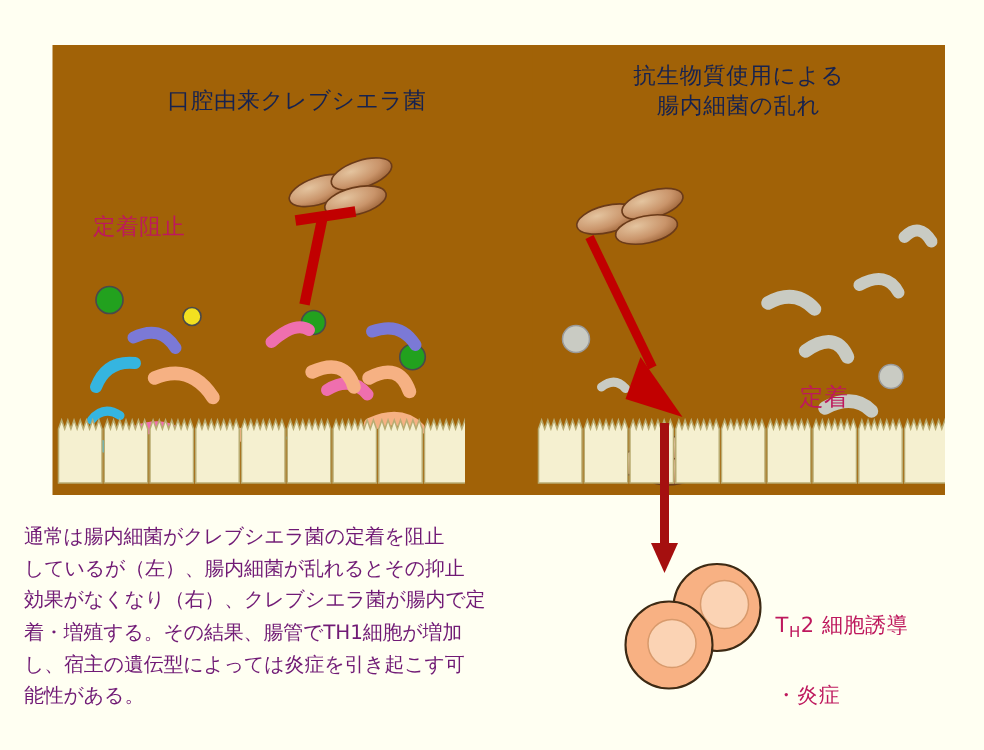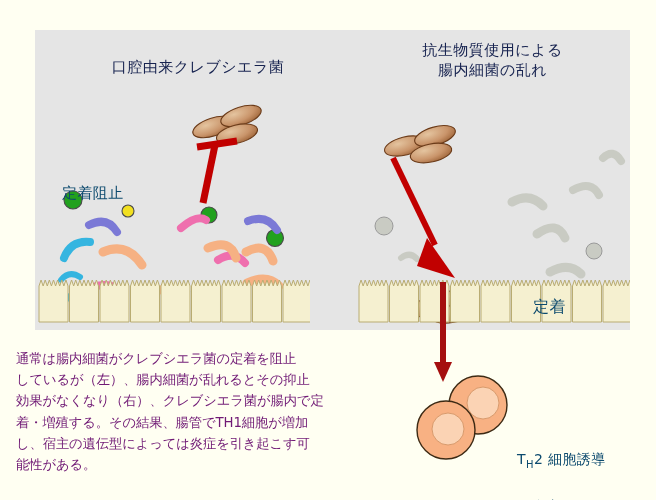--- a/index.html
+++ b/index.html
@@ -15,21 +15,21 @@
     position: relative;
   }
   #figure {
     position: absolute;
     left: 0; top: 0;
     width: 656px;
     height: 500px;
   }
   .panel {
     position: absolute;
-    background: #e5e5e5;
+    background: #a16207;
     overflow: hidden;
   }
   #panel-left  { left: 35px;  top: 30px; width: 326px; height: 300px; }
   #panel-right { left: 355px; top: 30px; width: 275px; height: 300px; }
 
   .panel-title {
     position: absolute;
     width: 100%;
     text-align: center;
     color: #16224f;
@@ -37,26 +37,25 @@
     line-height: 20px;
     font-weight: 500;
     letter-spacing: 0.5px;
     white-space: pre-line;
   }
   #title-left  { top: 27px; }
   #title-right { top: 10px; }
 
   .inline-label {
     position: absolute;
-    color: #0c4a6e;
+    color: #be185d;
     font-size: 15px;
     line-height: 19px;
     letter-spacing: 0.4px;
     white-space: pre-line;
-    margin-top: 42px;
   }
   #label-block  { left: 62px; top: 142px; }
   #label-adhere { left: 193px; top: 253px; font-size: 16px; }
   #label-th1 {
     left: 517px; top: 386px;
     font-size: 14px;
     line-height: 21px;
   }
   #label-th1 .sub {
     font-size: 10px;

